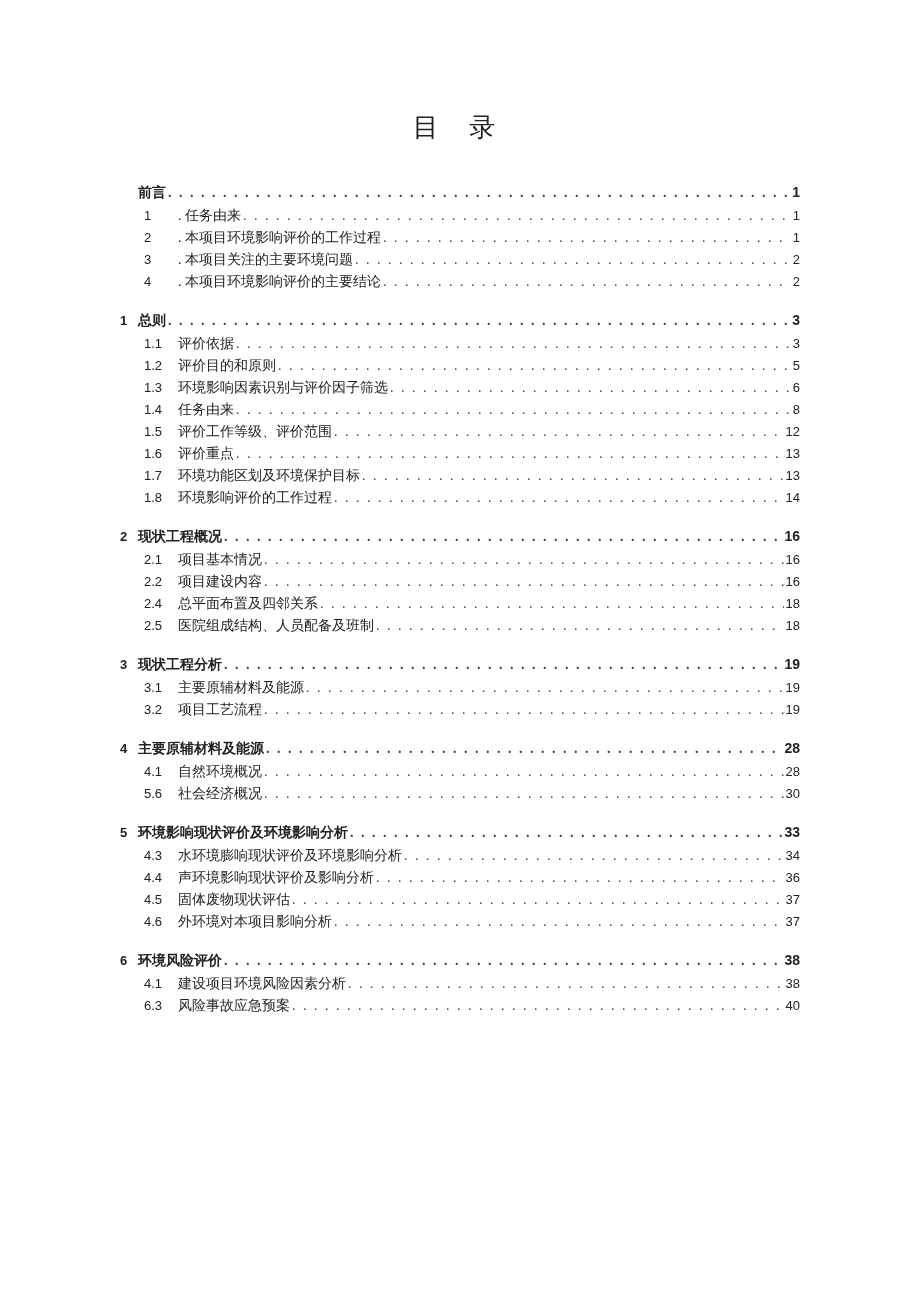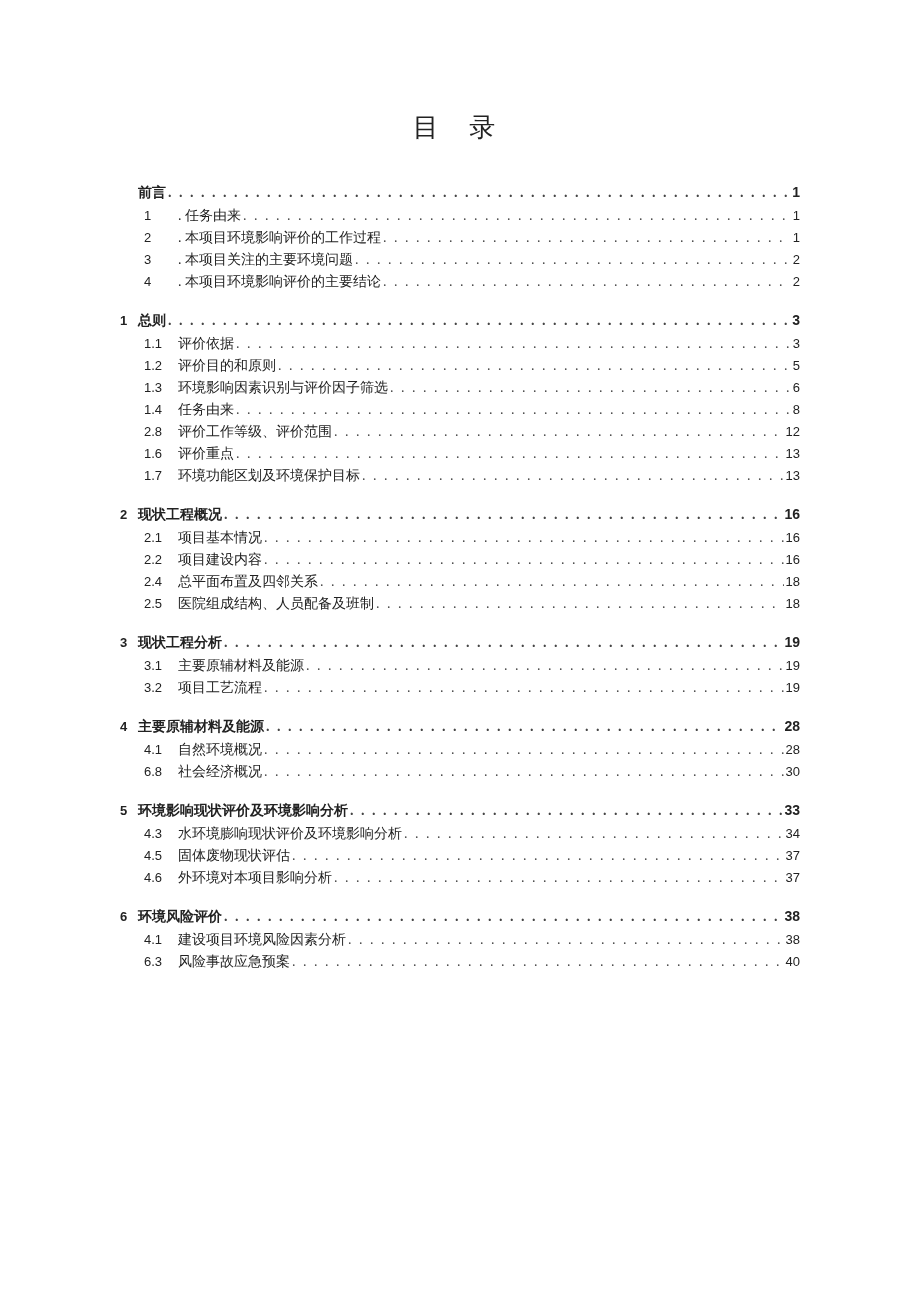--- a/index.html
+++ b/index.html
@@ -86,37 +86,43 @@
           <span class="dots"></span>
           <span class="page-no">6</span>
         </div>
         <div class="l1row">
           <span class="num">1.4</span>
           <span class="label">任务由来</span>
           <span class="dots"></span>
           <span class="page-no">8</span>
         </div>
         <div class="l1row">
-          <span class="num">2.8</span>
+          <span class="num">1.5</span>
           <span class="label">评价工作等级、评价范围</span>
           <span class="dots"></span>
           <span class="page-no">12</span>
         </div>
         <div class="l1row">
           <span class="num">1.6</span>
           <span class="label">评价重点</span>
           <span class="dots"></span>
           <span class="page-no">13</span>
         </div>
         <div class="l1row">
           <span class="num">1.7</span>
           <span class="label">环境功能区划及环境保护目标</span>
           <span class="dots"></span>
           <span class="page-no">13</span>
         </div>
+        <div class="l1row">
+          <span class="num">1.8</span>
+          <span class="label">环境影响评价的工作过程</span>
+          <span class="dots"></span>
+          <span class="page-no">14</span>
+        </div>
       </div>
       <div class="group">
         <div class="l0row">
           <span class="num">2</span>
           <span class="label"> 现状工程概况</span>
           <span class="dots"></span>
           <span class="page-no">16</span>
         </div>
         <div class="l1row">
           <span class="num">2.1</span>
@@ -170,40 +176,46 @@
           <span class="dots"></span>
           <span class="page-no">28</span>
         </div>
         <div class="l1row">
           <span class="num">4.1</span>
           <span class="label">自然环境概况</span>
           <span class="dots"></span>
           <span class="page-no">28</span>
         </div>
         <div class="l1row">
-          <span class="num">6.8</span>
+          <span class="num">5.6</span>
           <span class="label">社会经济概况</span>
           <span class="dots"></span>
           <span class="page-no">30</span>
         </div>
       </div>
       <div class="group">
         <div class="l0row">
           <span class="num">5</span>
           <span class="label"> 环境影响现状评价及环境影响分析</span>
           <span class="dots"></span>
           <span class="page-no">33</span>
         </div>
         <div class="l1row">
           <span class="num">4.3</span>
           <span class="label">水环境膨响现状评价及环境影响分析</span>
           <span class="dots"></span>
           <span class="page-no">34</span>
         </div>
         <div class="l1row">
+          <span class="num">4.4</span>
+          <span class="label">声环境影响现状评价及影响分析</span>
+          <span class="dots"></span>
+          <span class="page-no">36</span>
+        </div>
+        <div class="l1row">
           <span class="num">4.5</span>
           <span class="label">固体废物现状评估</span>
           <span class="dots"></span>
           <span class="page-no">37</span>
         </div>
         <div class="l1row">
           <span class="num">4.6</span>
           <span class="label">外环境对本项目影响分析</span>
           <span class="dots"></span>
           <span class="page-no">37</span>

